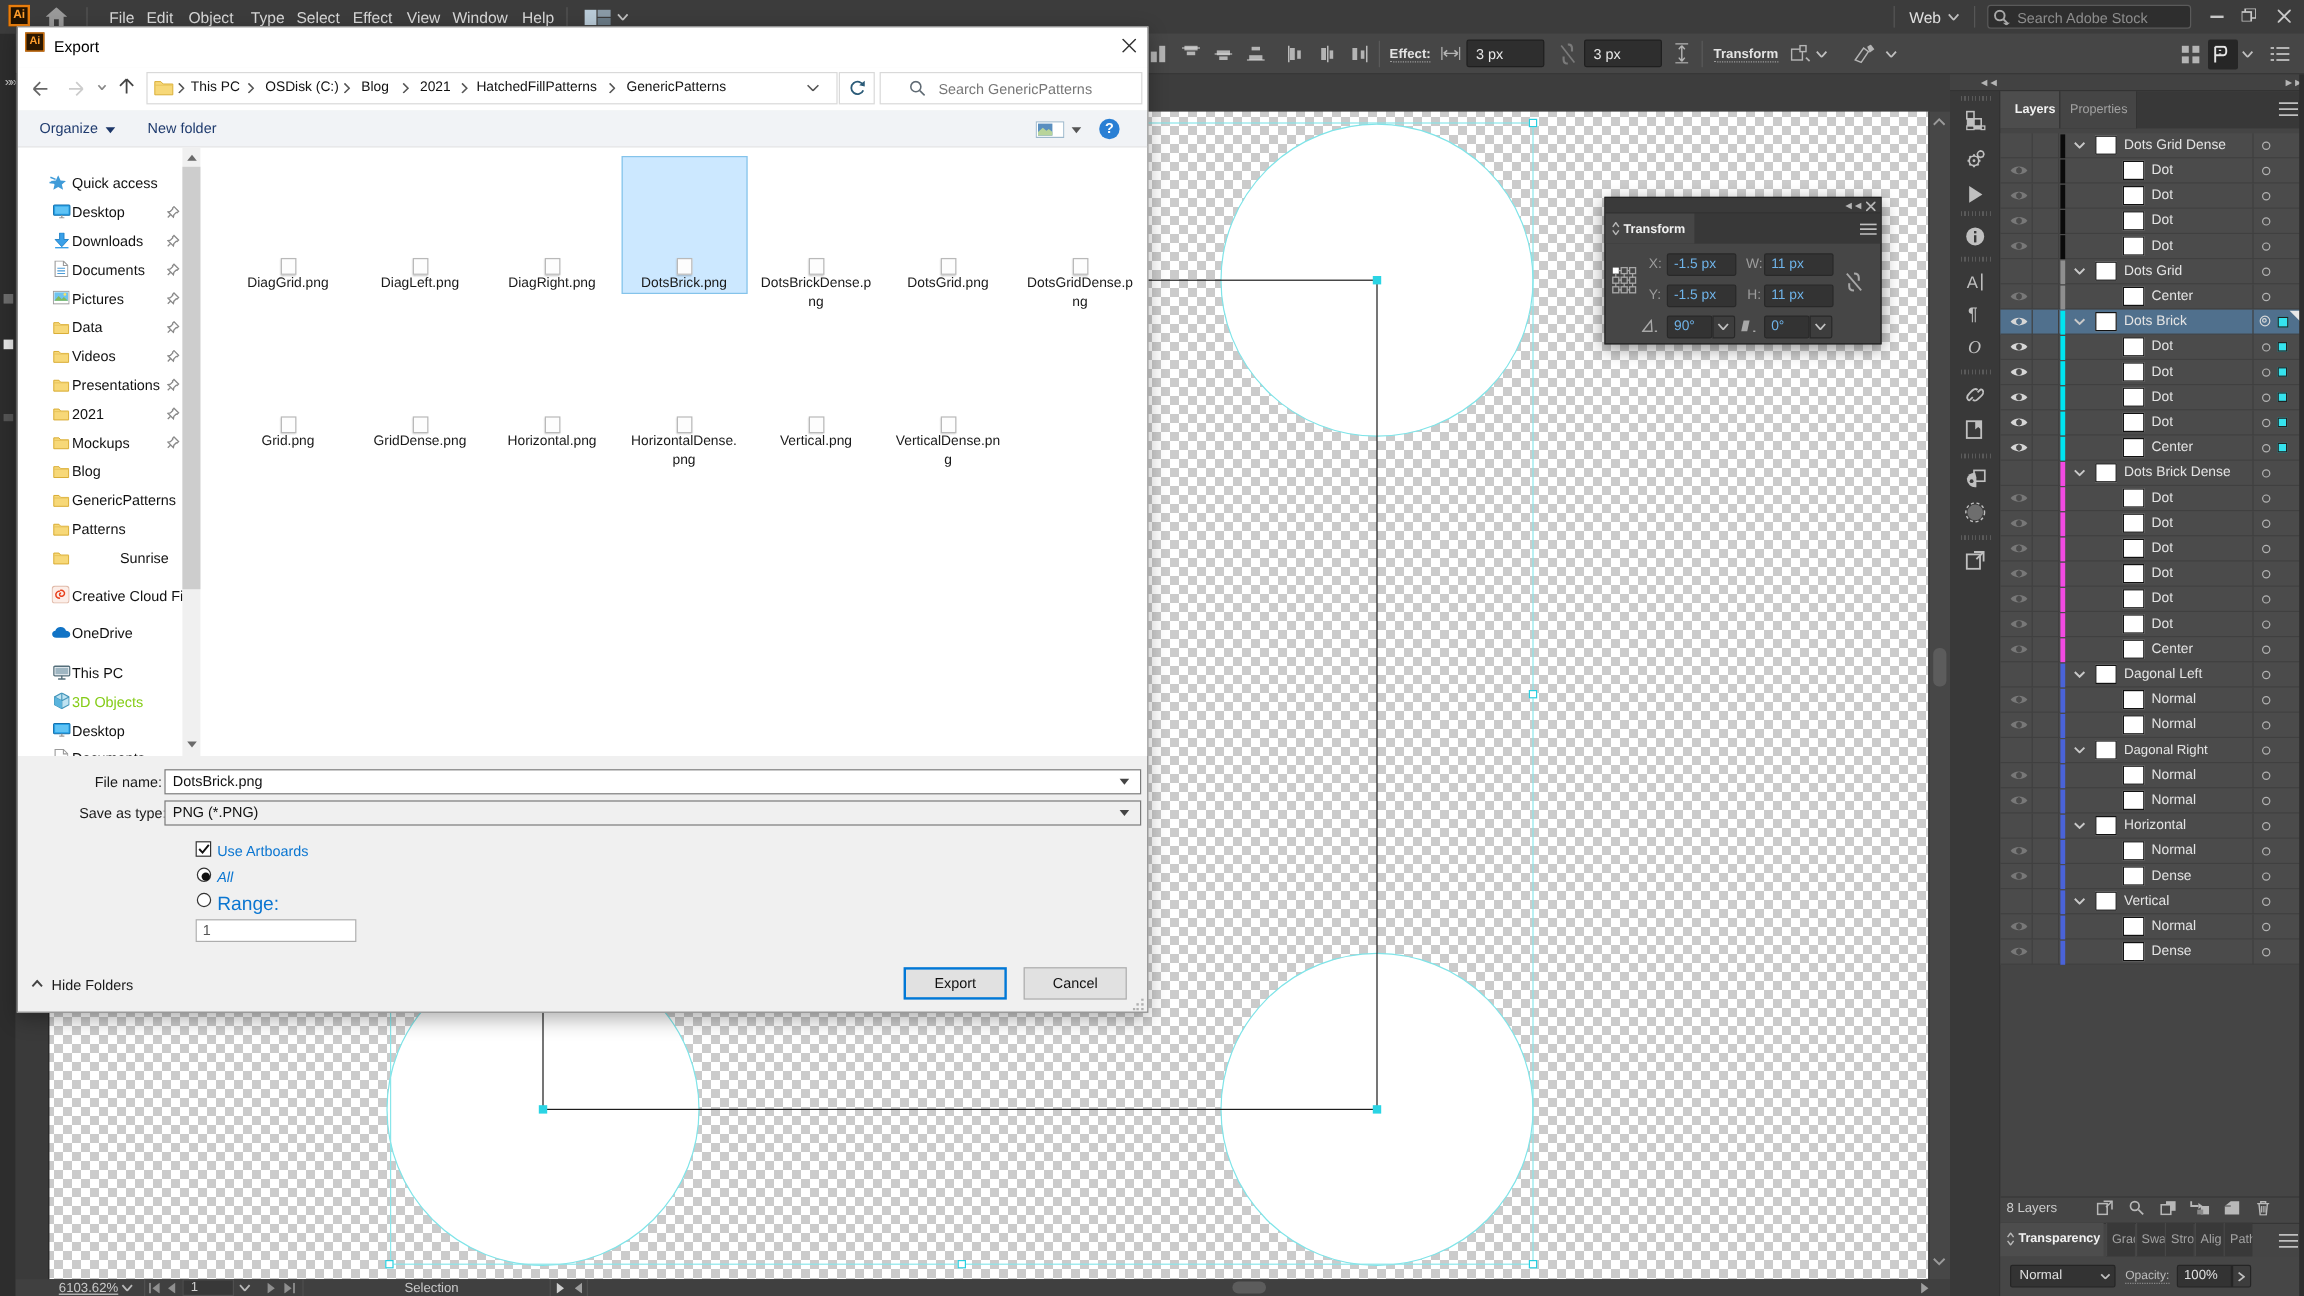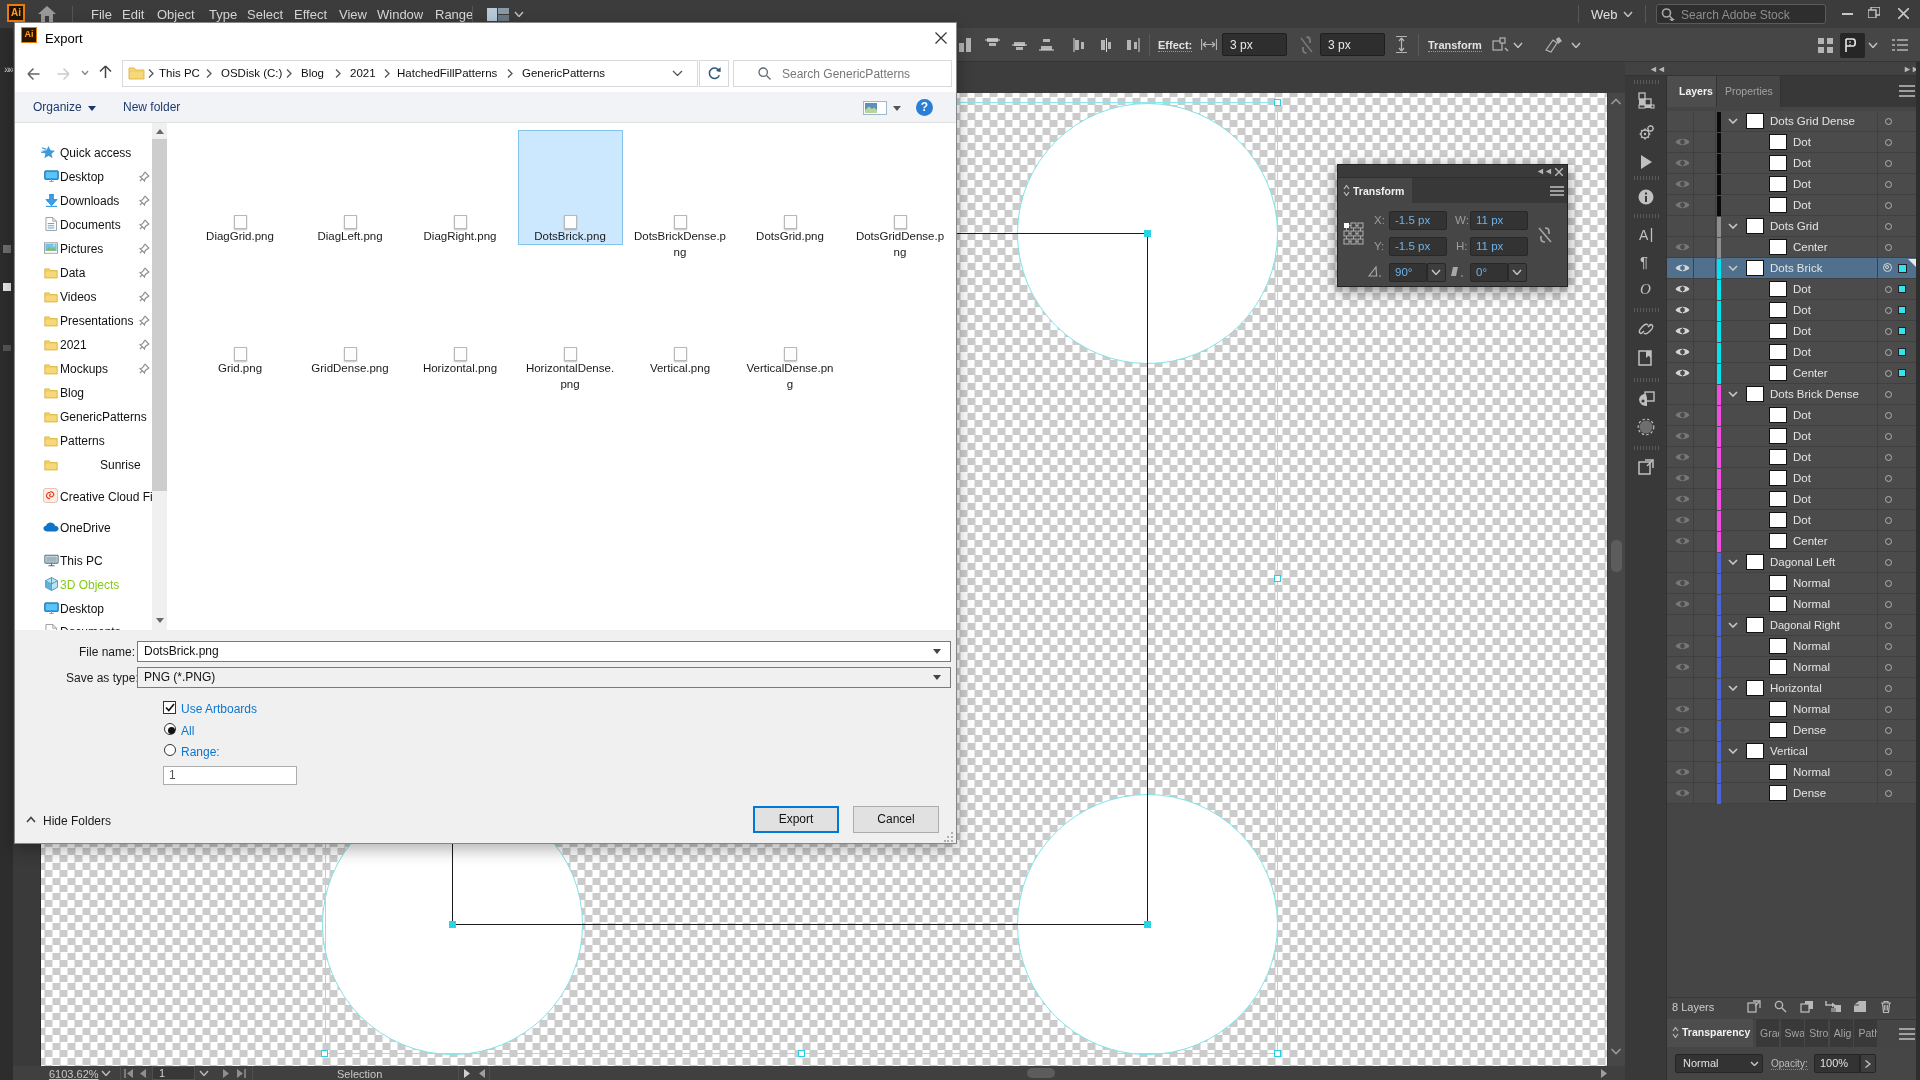--- a/index.html
+++ b/index.html
@@ -14,21 +14,21 @@
   </svg>
 <div class="abs" style="left:72px;top:6px;width:1px;height:16px;background:#565656;"></div>
 <div class="abs" style="left:91px;top:7px;color:#d9d9d9;font-size:13px;">File</div>
 <div class="abs" style="left:122px;top:7px;color:#d9d9d9;font-size:13px;">Edit</div>
 <div class="abs" style="left:157px;top:7px;color:#d9d9d9;font-size:13px;">Object</div>
 <div class="abs" style="left:209px;top:7px;color:#d9d9d9;font-size:13px;">Type</div>
 <div class="abs" style="left:247px;top:7px;color:#d9d9d9;font-size:13px;">Select</div>
 <div class="abs" style="left:294px;top:7px;color:#d9d9d9;font-size:13px;">Effect</div>
 <div class="abs" style="left:339px;top:7px;color:#d9d9d9;font-size:13px;">View</div>
 <div class="abs" style="left:377px;top:7px;color:#d9d9d9;font-size:13px;">Window</div>
-<div class="abs" style="left:435px;top:7px;color:#d9d9d9;font-size:13px;">Range</div>
+<div class="abs" style="left:435px;top:7px;color:#d9d9d9;font-size:13px;">Help</div>
 <div class="abs" style="left:472px;top:6px;width:1px;height:16px;background:#565656;"></div>
 <svg class="abs" style="left:487px;top:8px" width="22" height="13" viewBox="0 0 22 13">
     <rect x="0" y="0" width="10" height="13" fill="#b9cbd8"></rect>
     <rect x="11" y="0" width="11" height="6" fill="#8a9aa6"></rect>
     <rect x="11" y="7" width="11" height="6" fill="#6a7a86"></rect>
   </svg>
 <svg class="abs" style="left:514px;top:11px" width="10" height="6" viewBox="0 0 10 6">
     <path d="M1 1 L5.0 5.5 L9 1" fill="none" stroke="#c0c0c0" stroke-width="1.5"></path>
   </svg>
 <div class="abs" style="left:1578px;top:5px;width:1px;height:18px;background:#565656;"></div>
@@ -1122,23 +1122,23 @@
 <div class="abs" style="left:137px;top:667px;width:814px;height:21px;background:#f0f0f0;border:1px solid #7a7a7a;"></div>
 <div class="abs" style="left:144px;top:670px;color:#111;font-size:12px;">PNG (*.PNG)</div>
 <div class="abs" style="left:933px;top:675px;width:0;height:0;border:4px solid transparent;border-top:5px solid #444;"></div>
 <div class="abs" style="left:163px;top:701px;width:13px;height:13px;background:#fff;border:1.5px solid #333;"></div>
 <svg class="abs" style="left:165px;top:703px" width="10" height="9" viewBox="0 0 10 9">
     <path d="M1 4.5 L3.8 7.5 L9 1" fill="none" stroke="#111" stroke-width="1.6"></path>
   </svg>
 <div class="abs" style="left:181px;top:702px;color:#0b76d1;font-size:12px;">Use Artboards</div>
 <div class="abs" style="left:164px;top:723px;width:12px;height:12px;background:#fff;border:1.5px solid #333;border-radius:50%;"></div>
 <div class="abs" style="left:167.5px;top:726.5px;width:7px;height:7px;background:#111;border-radius:50%;"></div>
-<div class="abs" style="left:181px;top:724px;color:#0b76d1;font-size:12px;">All</div>
+<div class="abs" style="left:181px;top:724px;color:#0b76d1;font-size:12px;font-style:italic;">All</div>
 <div class="abs" style="left:164px;top:744px;width:12px;height:12px;background:#fff;border:1.5px solid #333;border-radius:50%;"></div>
-<div class="abs" style="left:181px;top:745px;color:#0b76d1;font-size:12px;">Range:</div>
+<div class="abs" style="left:181px;top:745px;color:#0b76d1;font-size:16px;">Range:</div>
 <div class="abs" style="left:163px;top:766px;width:134px;height:19px;background:#fff;border:1px solid #adadad;"></div>
 <div class="abs" style="left:169px;top:768px;color:#555;font-size:12px;">1</div>
 <svg class="abs" style="left:26px;top:816px" width="10" height="7" viewBox="0 0 10 7">
     <path d="M1 6 L5 1.5 L9 6" fill="none" stroke="#444" stroke-width="1.6"></path>
   </svg>
 <div class="abs" style="left:43px;top:814px;color:#1a1a1a;font-size:12px;">Hide Folders</div>
 <div class="abs" style="left:753px;top:806px;width:86px;height:27px;background:#e1e1e1;border:2px solid #0078d7;color:#111;font-size:12px;text-align:center;line-height:23px;">Export</div>
 <div class="abs" style="left:853px;top:806px;width:86px;height:27px;background:#e1e1e1;border:1px solid #adadad;color:#111;font-size:12px;text-align:center;line-height:25px;">Cancel</div>
 <svg class="abs" style="left:944px;top:832px" width="10" height="10" viewBox="0 0 10 10">
     <g fill="#b0b0b0">

